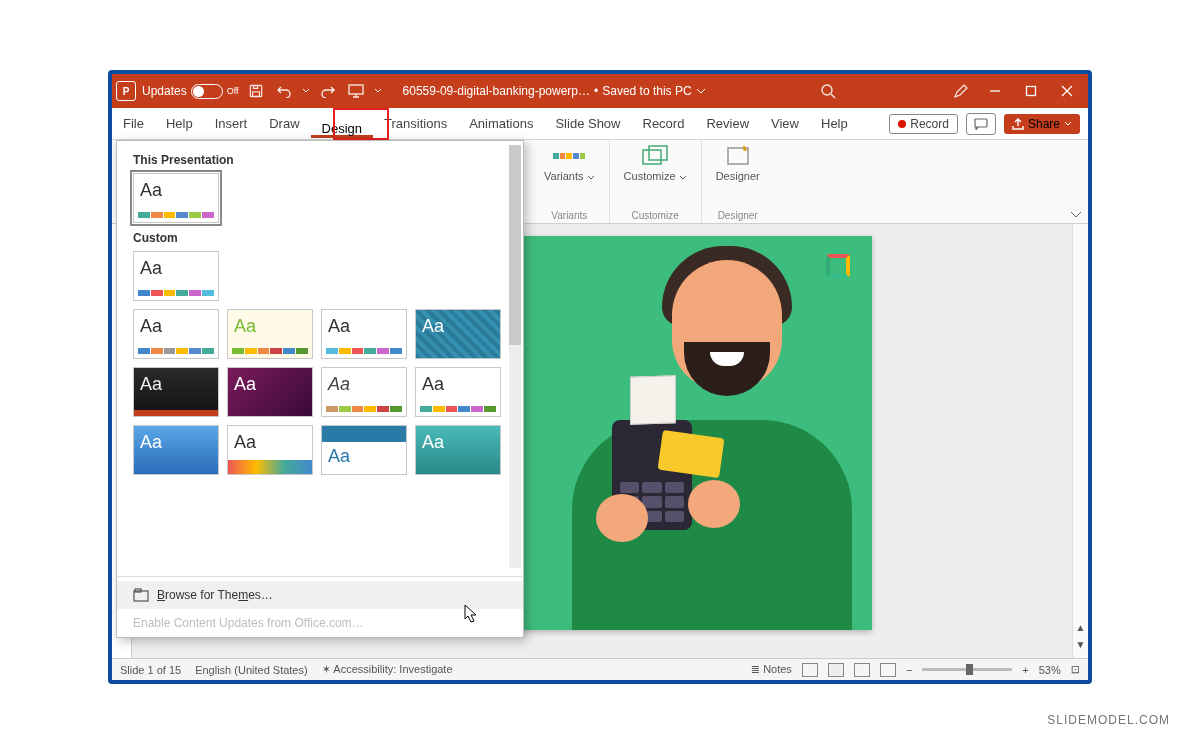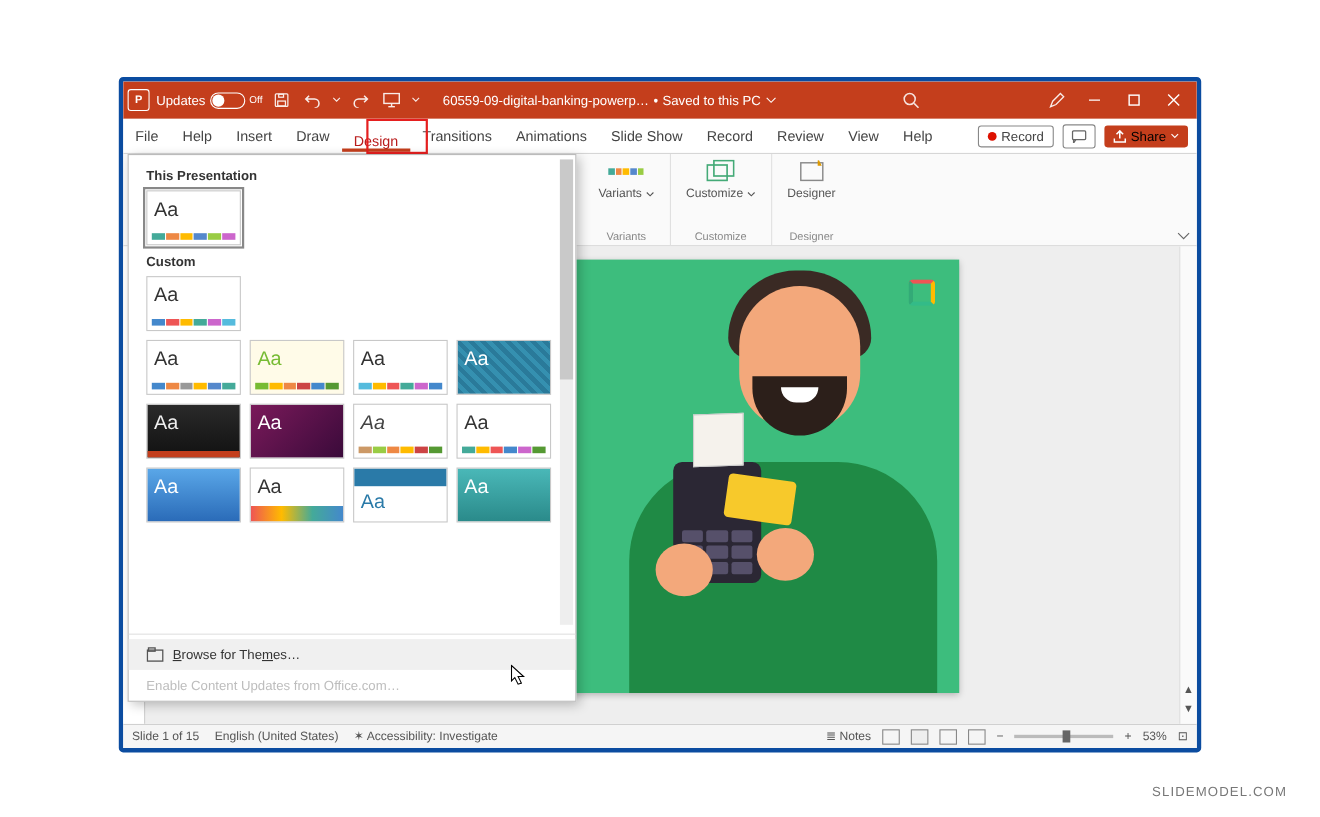--- a/index.html
+++ b/index.html
@@ -13,21 +13,21 @@
   .toggle .knob { width:11px; height:11px; background:#fff; border-radius:50%; position:absolute; left:1px; top:1px; }
   .qat-btn { width:22px; height:22px; display:flex; align-items:center; justify-content:center; color:#fff; opacity:.9; }
   .doc-title { flex:0 0 auto; margin-left:14px; display:flex; align-items:center; gap:4px;}
   .search-area { flex:1; display:flex; justify-content:center;}
   .search-ico { opacity:.85;}
   .win-ctrl { display:flex; gap:2px;}
   .win-ctrl div { width:34px; height:30px; display:flex; align-items:center; justify-content:center;}
   
   .ribbon-tabs { height:32px; background:#fff; border-bottom:1px solid #d6d6d6; display:flex; align-items:center; font-size:13px; color:#444; }
   .rtab { padding:0 11px; height:16px; display:flex; align-items:center; cursor:default; position:relative;}
-  .rtab.active { border-bottom:3px solid #c43e1c; color:#b91c1c; font-weight:500;margin-top:12px;}
+  .rtab.active { border-bottom:3px solid #c43e1c; color:#000000; font-weight:500;margin-top:12px;}
   .design-highlight { position:absolute; border:2px solid #e51f1f; pointer-events:none; }
   .ribbon-right { margin-left:auto; display:flex; align-items:center; gap:8px; padding-right:8px;}
   .rec-btn { border:1px solid #888; border-radius:3px; padding:2px 8px; font-size:12px; display:flex; align-items:center; gap:4px;}
   .rec-dot{width:8px;height:8px;border-radius:50%;background:#d10;}
   .share-btn{ background:#c43e1c; color:#000000; border-radius:3px; padding:3px 8px; font-size:12px; display:flex; align-items:center; gap:4px;}
   .cmnt-btn{ border:1px solid #888; border-radius:3px; width:30px; height:22px; display:flex; align-items:center; justify-content:center;}
   
   .ribbon-body { height:84px; background:#fafafa; border-bottom:1px solid #d0d0d0; display:flex; }
   .ribbon-left-space { width:418px; } 
   .rgroup { border-right:1px solid #e0e0e0; display:flex; flex-direction:column; align-items:center; justify-content:space-between; padding:4px 14px 2px; }

